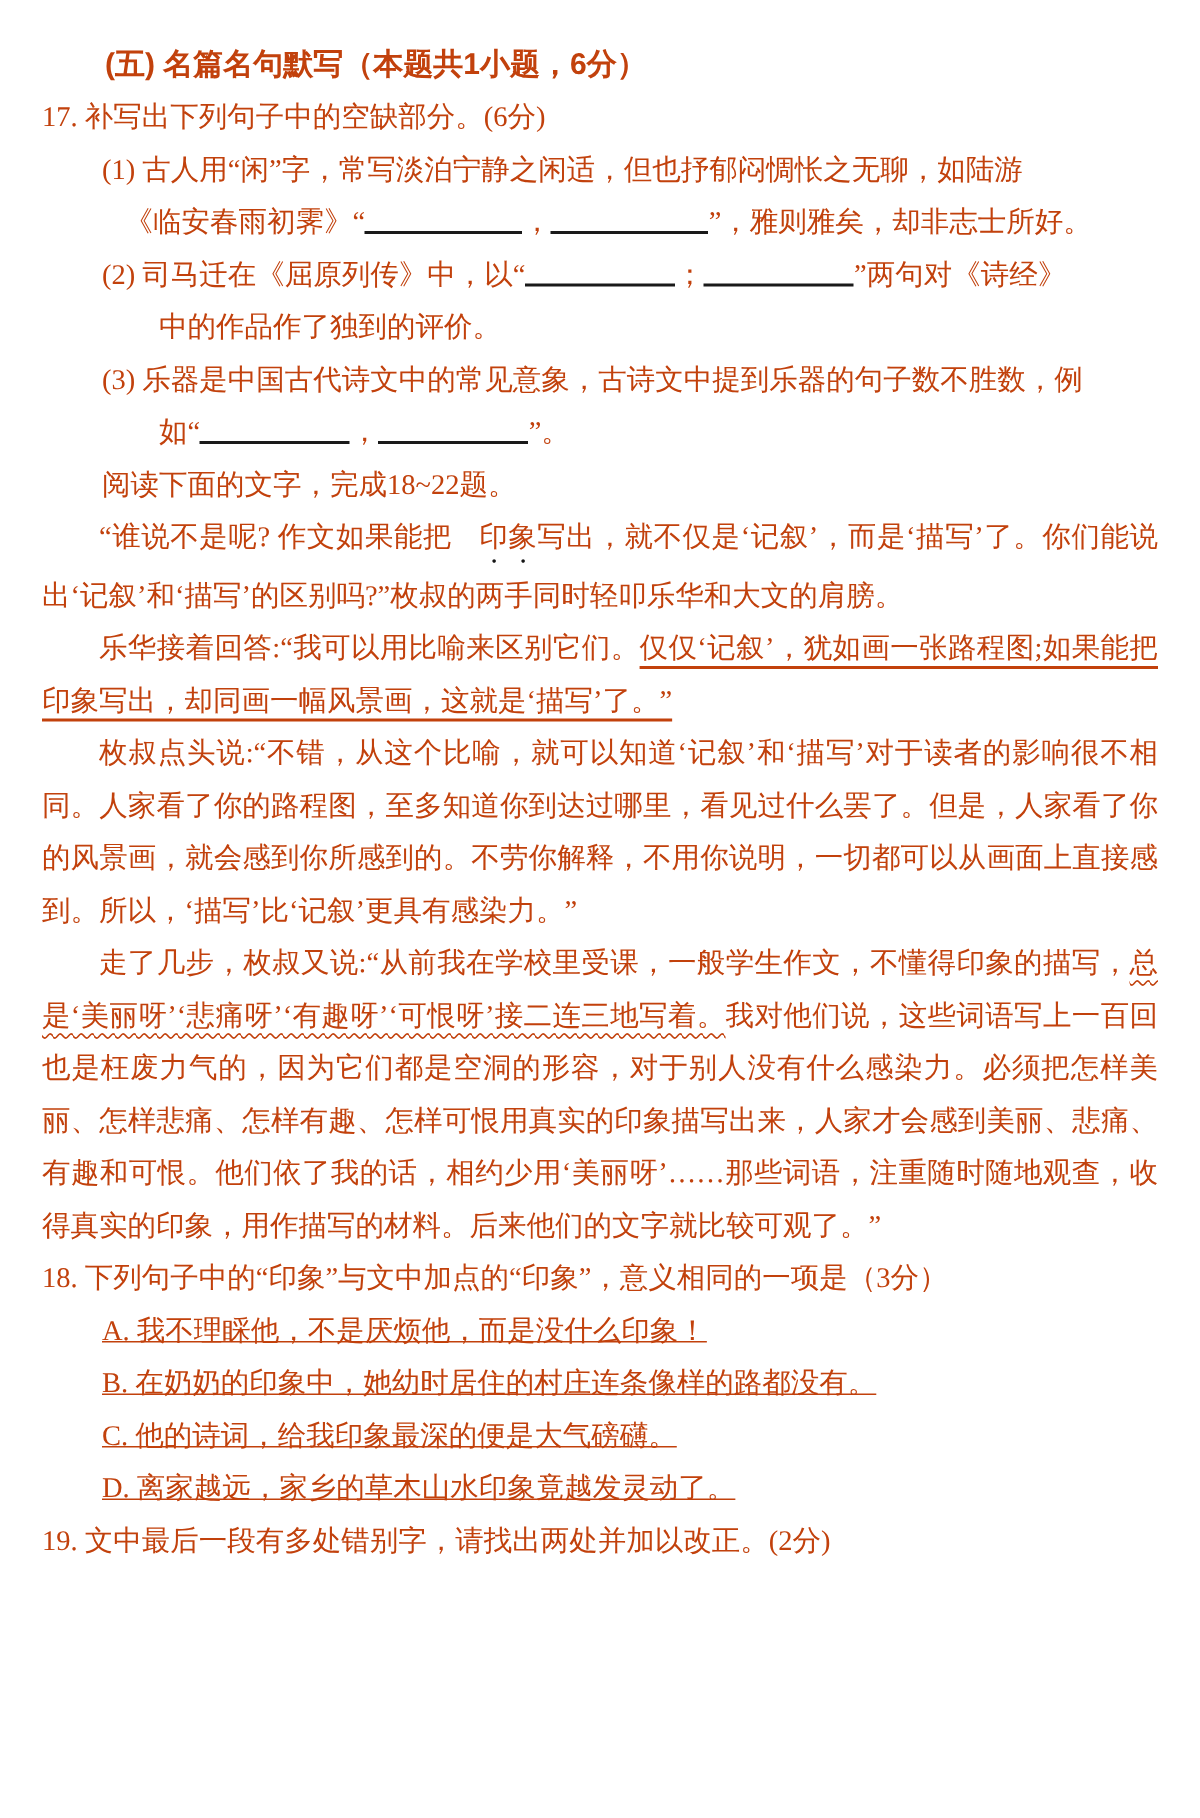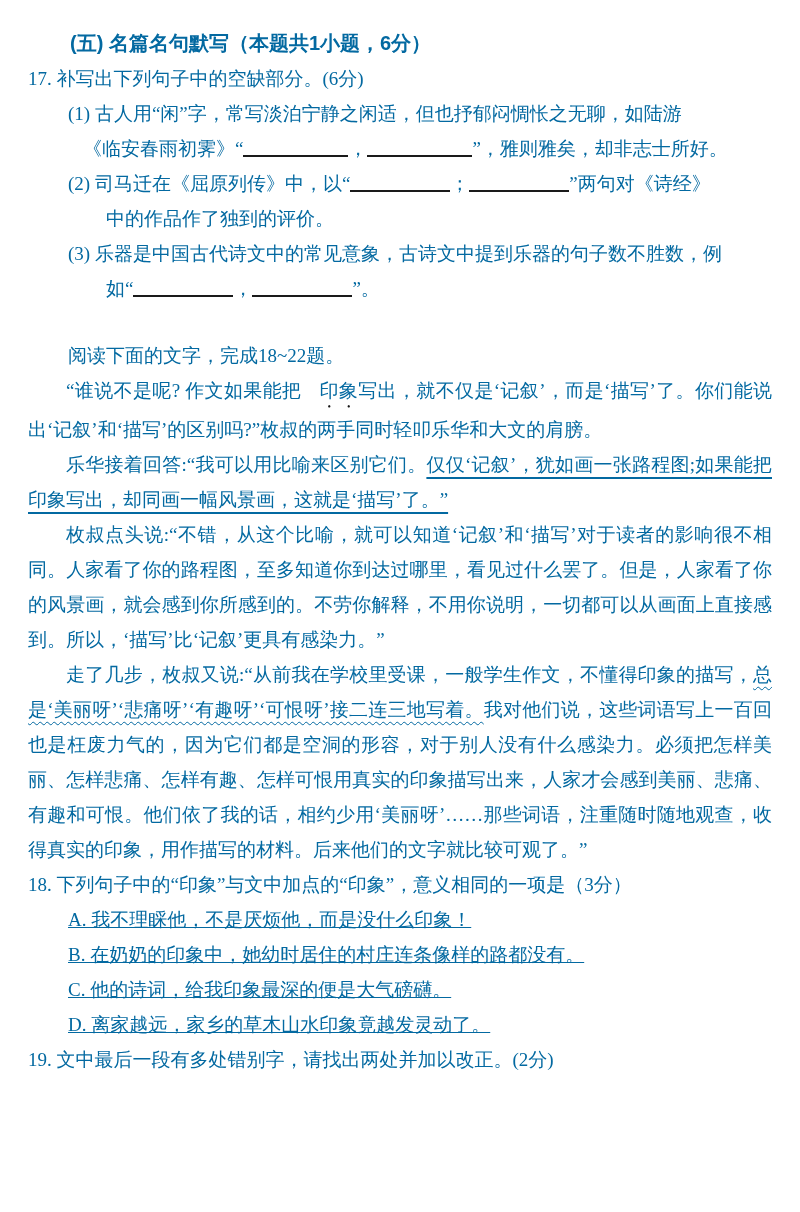--- a/index.html
+++ b/index.html
@@ -2,38 +2,38 @@
 <html lang="zh"><head>
 <meta charset="utf-8">
 <style>
   html,body{margin:0;padding:0;background:#ffffff;}
   .page{
     position:relative;
     width:800px;height:1212px;
     box-sizing:border-box;
     padding:26px 28px 0 28px;
     background:#ffffff;
-    color:#0369a1;
+    color:#c2410c;
     font-family:"Liberation Serif","DejaVu Serif",serif;
     font-size:19px;
     line-height:35px;
     overflow:hidden;
   }
   .line{white-space:nowrap;}
   .heading{
     font-weight:bold;
     font-family:"Liberation Sans","DejaVu Sans",sans-serif;
     font-size:20px;
   }
   .ind-head{margin-left:42px;}
   .sub{margin-left:40px;}
   .cont-a{margin-left:55px;}
   .cont-b{margin-left:78px;}
   .sec2{margin-top:28px;}
-  .intro{margin-left:40px;margin-top:32px;}
+  .intro{margin-left:40px;}
   .para{text-indent:2em;text-align:justify;}
   .option{margin-left:40px;text-decoration:underline;}
   .blank{
     display:inline-block;
     width:100px;
     height:1px;
     border-bottom:2px solid #1a1a1a;
     vertical-align:-2px;
   }
   .blank.w105{width:105px;}

